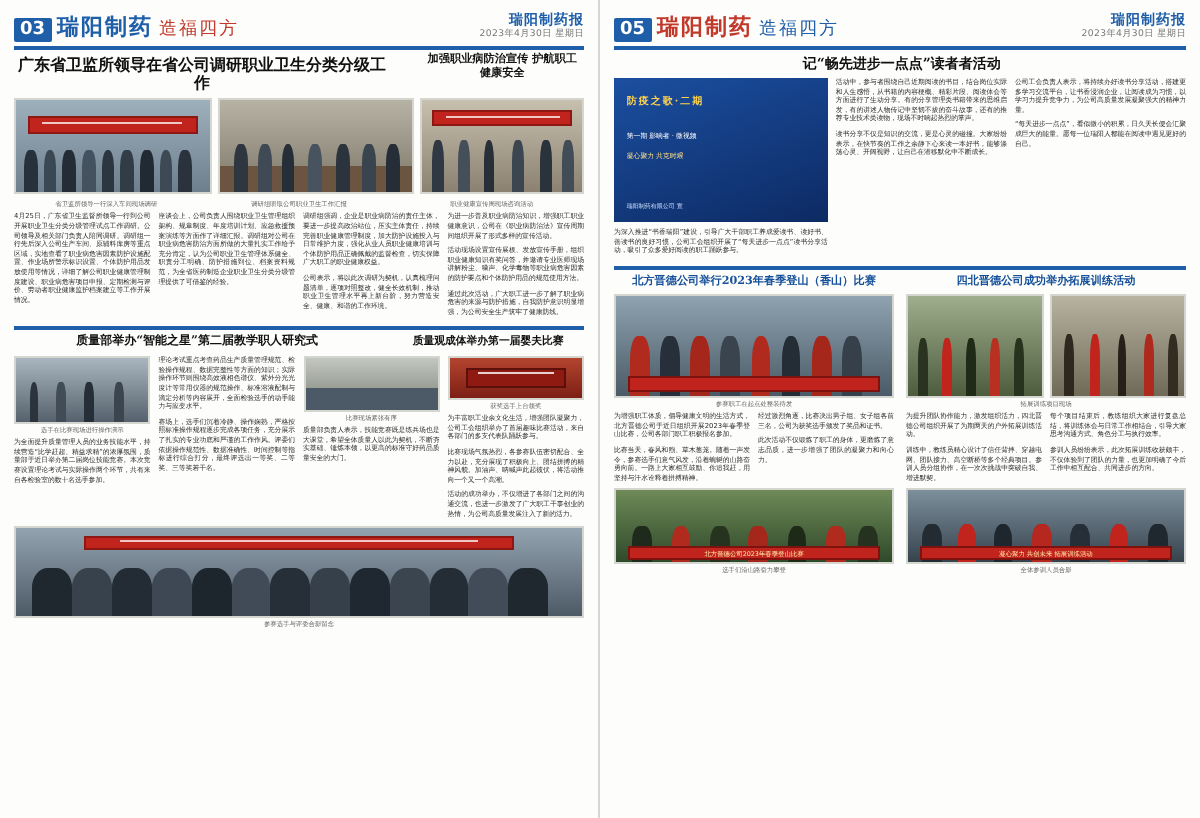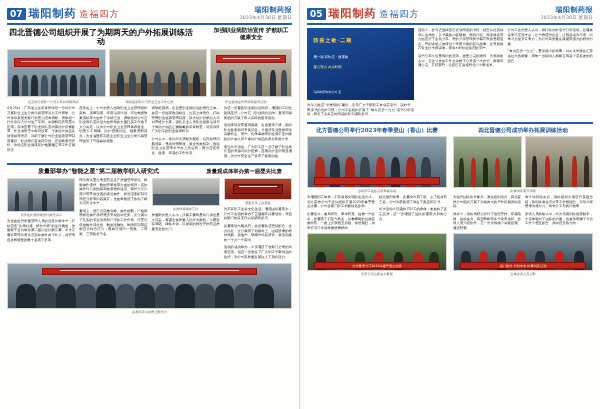--- a/index.html
+++ b/index.html
@@ -50,31 +50,31 @@
 </head>
 <body>
 
 <div class="page">
   <div class="spread">
 
     <div class="sheet left">
 
       <div class="masthead">
         <div class="mh-left">
-          <span class="pagenum">07</span>
+          <span class="pagenum">03</span>
           <span class="mh-title">瑞阳制药</span>
           <span class="mh-sub">造福四方</span>
         </div>
         <div class="mh-right">
           <div class="mh-brand">瑞阳制药报</div>
           <div class="mh-date">2023年4月30日 星期日</div>
         </div>
       </div>
 
-      <div class="hl" style="font-size:8px;margin:2px 0 3px 0;width:66%;">四北晋德公司组织开展了为期两天的户外拓展训练活动</div>
+      <div class="hl" style="font-size:8px;margin:2px 0 3px 0;width:66%;">广东省卫监所领导在省公司调研职业卫生分类分级工作</div>
       <div class="hl" style="font-size:5.6px;position:absolute;right:9px;top:27px;width:26%;line-height:7px;">加强职业病防治宣传 护航职工健康安全</div>
 
       <div class="hero-strip">
         <div style="flex:1.15;">
           <div class="ph" style="height:48px;">
             <div class="grad" style="background:linear-gradient(180deg,#9fb0bd,#6d7f8d);"></div>
             <div class="banner"></div>
             <div class="figs">
               <span style="left:4%;background:#27313b;"></span>
                 <span style="left:14%;background:#3a4854;"></span>
@@ -221,20 +221,21 @@
           <span class="pagenum">05</span>
           <span class="mh-title" style="color:#c0392b;">瑞阳制药</span>
           <span class="mh-sub" style="color:#1f5fa9;">造福四方</span>
         </div>
         <div class="mh-right">
           <div class="mh-brand">瑞阳制药报</div>
           <div class="mh-date">2023年4月30日 星期日</div>
         </div>
       </div>
 
+      <div class="hl" style="font-size:7px;margin:2px 0 3px 0;text-align:left;padding-left:33%;">记“畅先进步一点点”读者者活动</div>
 
       <div class="cols">
         <div class="col" style="flex:1.25;">
           <div class="ph" style="height:72px;border:none;">
             <div class="poster">
               <div class="ptitle">防疫之歌·二期</div>
               <div class="psub">第一期 影响者 · 微视频</div>
               <div class="psub" style="top:52%;color:#ffe08a;">凝心聚力 共克时艰</div>
               <div class="pfoot">瑞阳制药有限公司 宣</div>
             </div>

